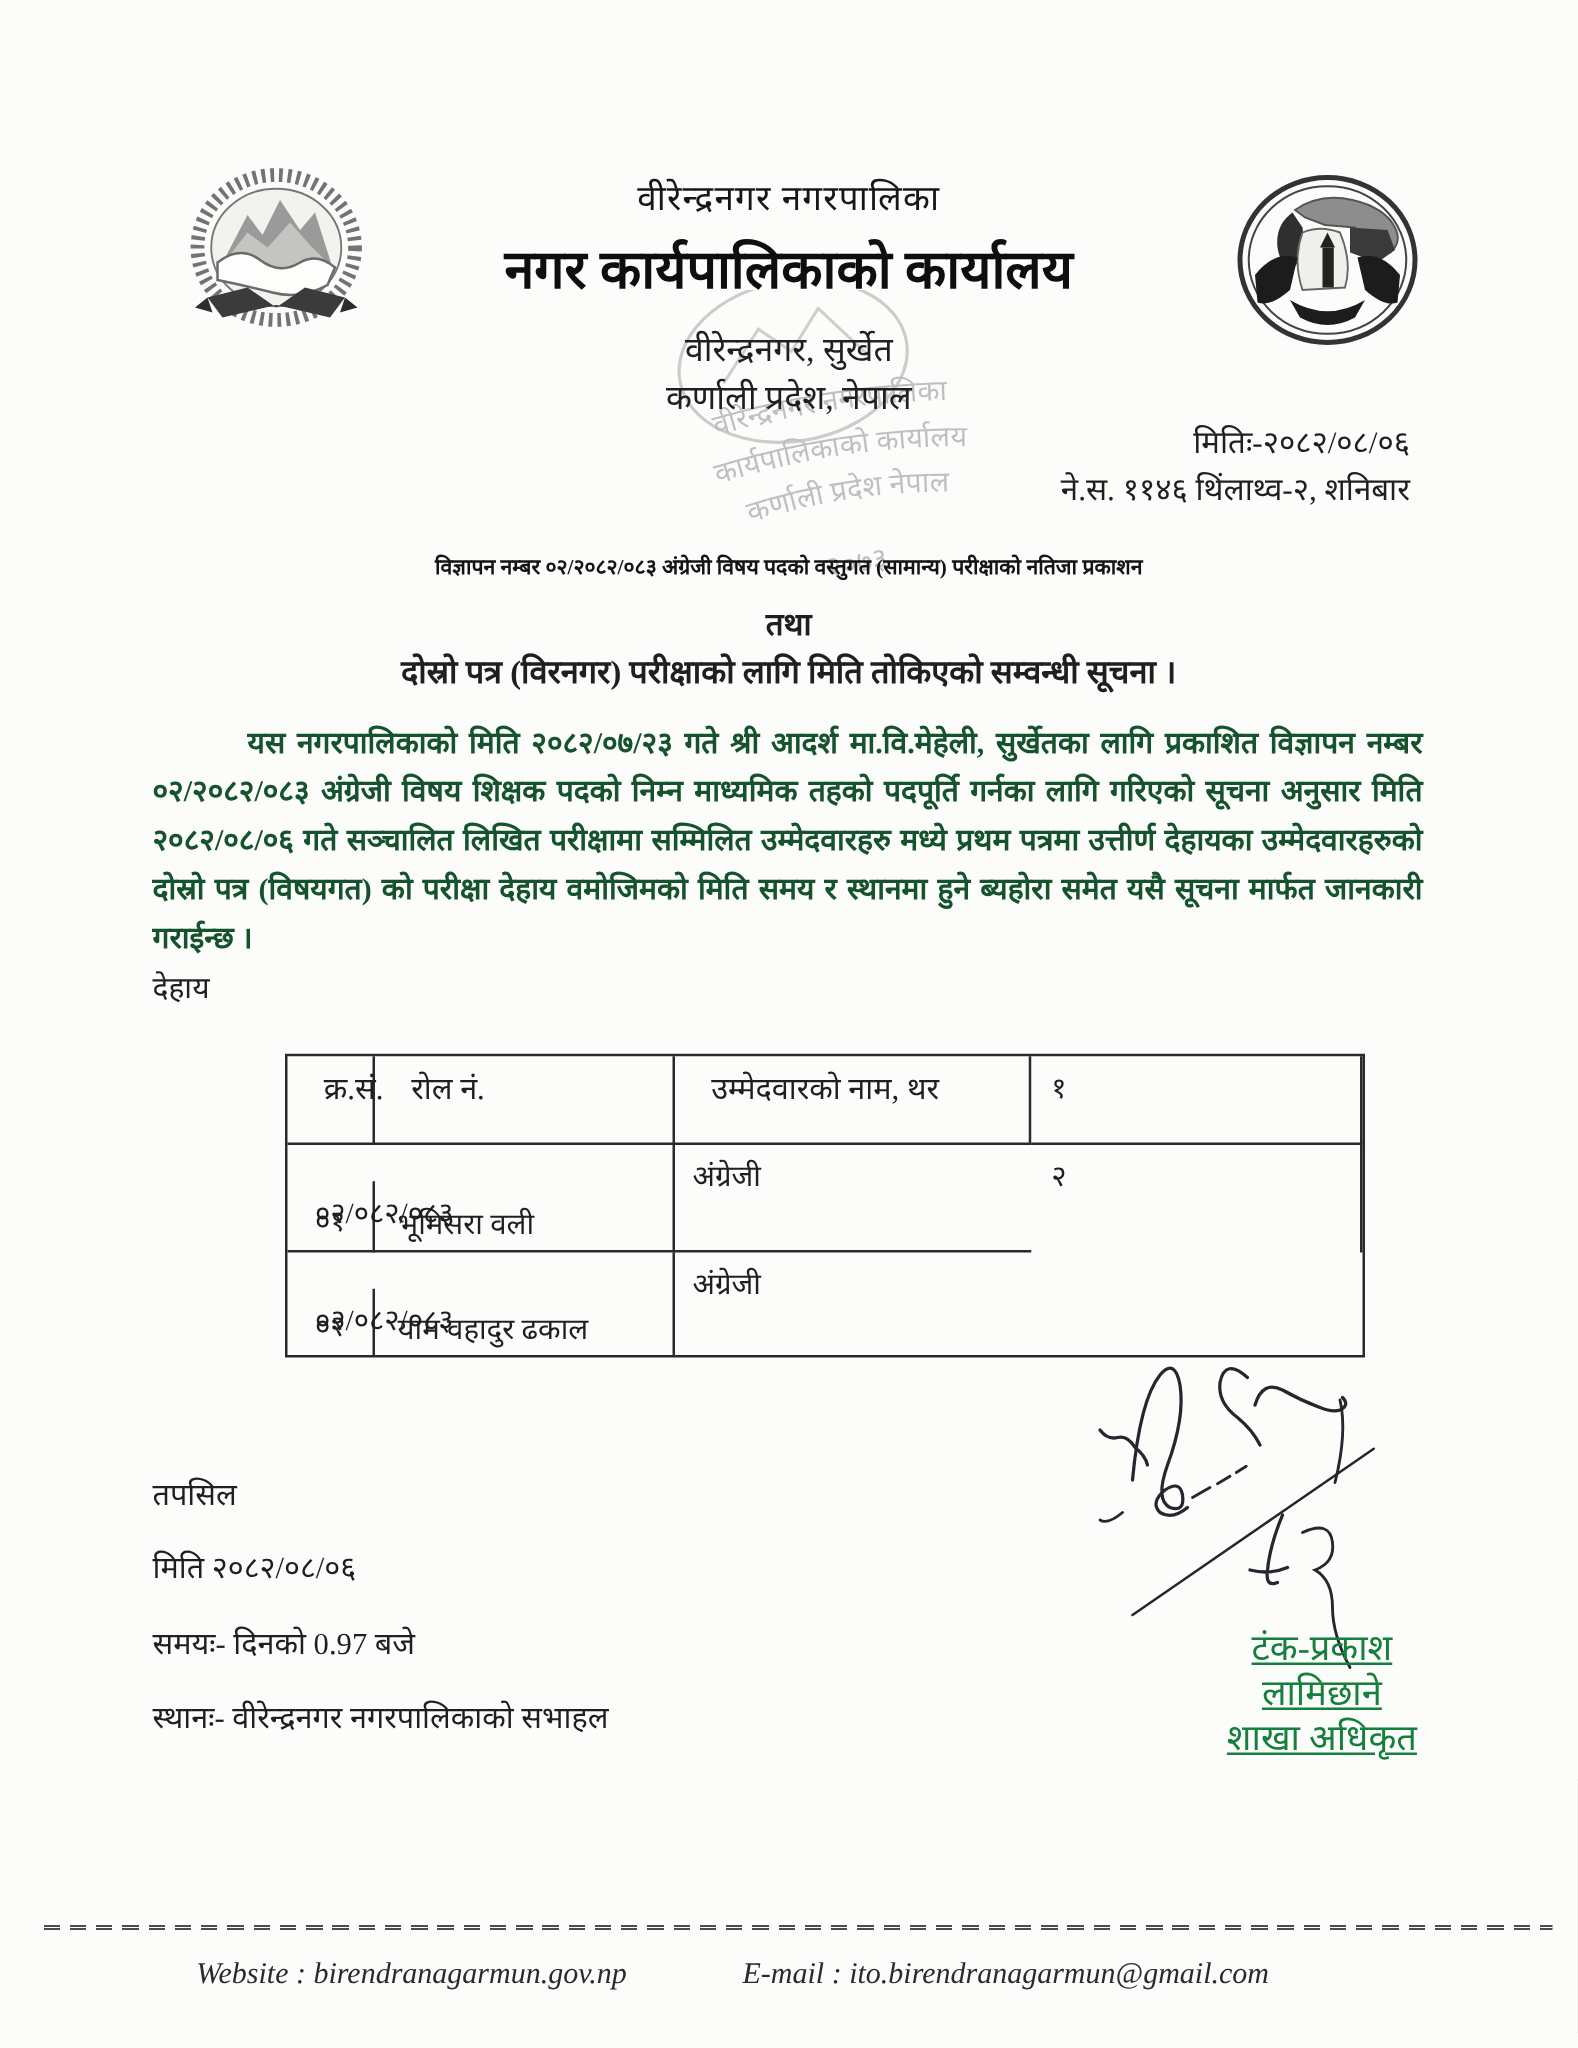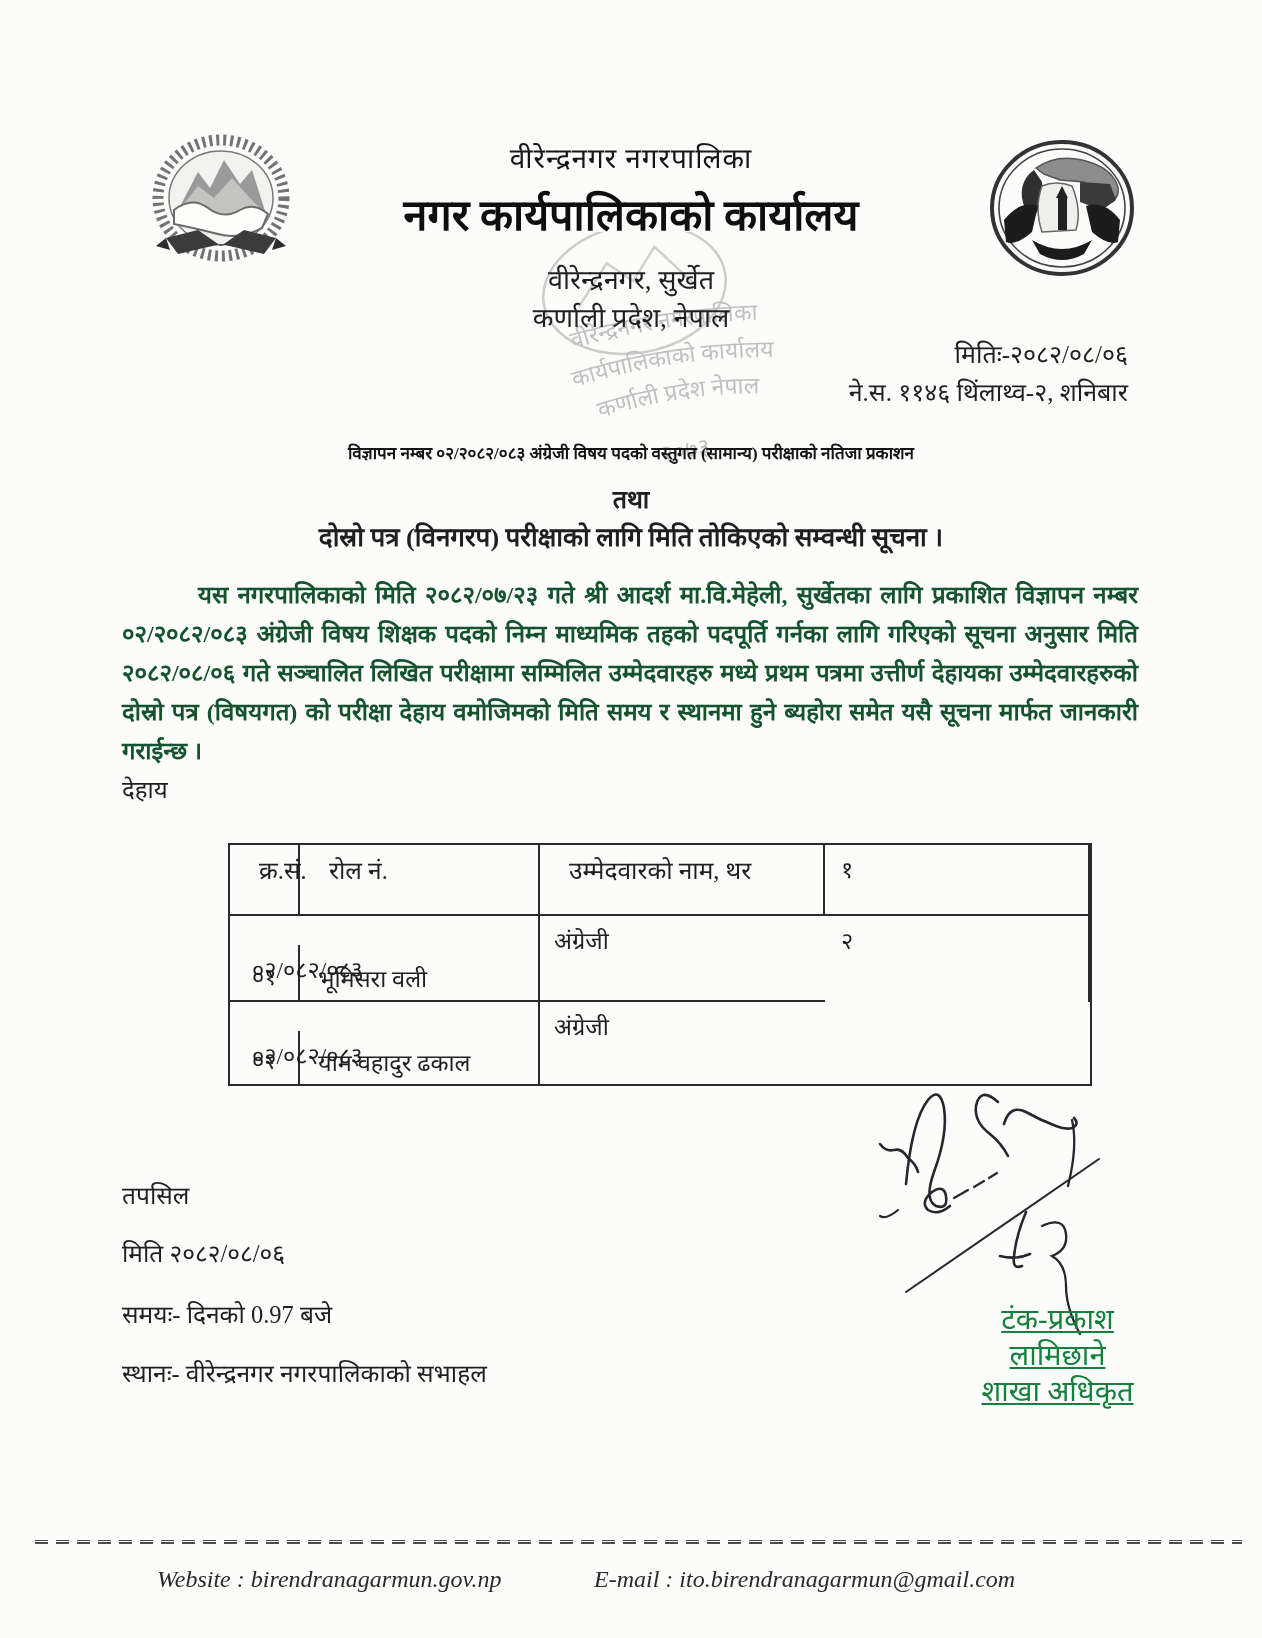--- a/index.html
+++ b/index.html
@@ -130,21 +130,21 @@
   <div class="abs center office-title overtext">नगर कार्यपालिकाको कार्यालय</div>
   <div class="abs center addr2 overtext">कर्णाली प्रदेश, नेपाल</div>
 
   <div class="abs dateblock overtext">
     <div>मितिः-२०८२/०८/०६</div>
     <div>ने.स. ११४६ थिंलाथ्व-२, शनिबार</div>
   </div>
 
   <div class="abs center subject1">विज्ञापन नम्बर ०२/२०८२/०८३ अंग्रेजी विषय पदको वस्तुगत (सामान्य) परीक्षाको नतिजा प्रकाशन</div>
   <div class="abs center subject2">तथा</div>
-  <div class="abs center subject3">दोस्रो पत्र (विनगरप) परीक्षाको लागि मिति तोकिएको सम्वन्धी सूचना ।</div>
+  <div class="abs center subject3">दोस्रो पत्र (विरनगर) परीक्षाको लागि मिति तोकिएको सम्वन्धी सूचना ।</div>
 
   <div class="abs bodypara">यस नगरपालिकाको मिति २०८२/०७/२३ गते श्री आदर्श मा.वि.मेहेली, सुर्खेतका लागि प्रकाशित विज्ञापन नम्बर ०२/२०८२/०८३ अंग्रेजी विषय शिक्षक पदको निम्न माध्यमिक तहको पदपूर्ति गर्नका लागि गरिएको सूचना अनुसार मिति २०८२/०८/०६ गते सञ्चालित लिखित परीक्षामा सम्मिलित उम्मेदवारहरु मध्ये प्रथम पत्रमा उत्तीर्ण देहायका उम्मेदवारहरुको दोस्रो पत्र (विषयगत) को परीक्षा देहाय वमोजिमको मिति समय र स्थानमा हुने ब्यहोरा समेत यसै सूचना मार्फत जानकारी गराईन्छ ।</div>
   <div class="abs dehaya">देहाय</div>
 
   <div class="abs dtable">
     <div class="cell hcell">क्र.सं.</div>
     <div class="cell hcell">रोल नं.</div>
     <div class="cell hcell">उम्मेदवारको नाम, थर</div>
 
     <div class="cell sn-cell">१</div>

